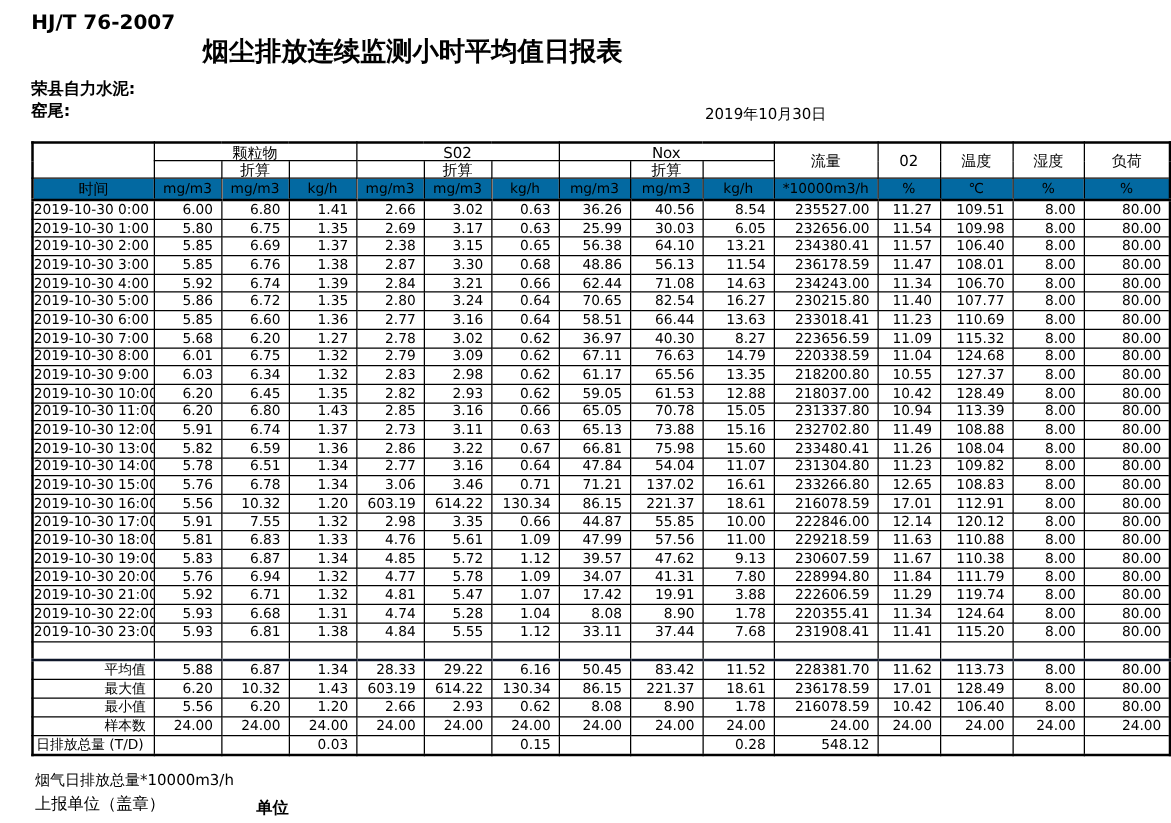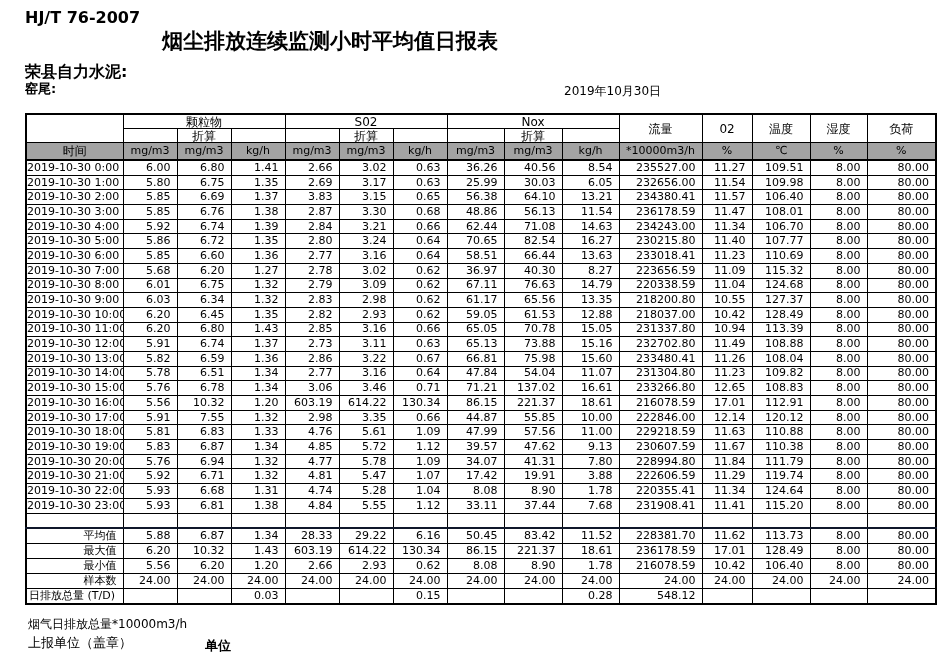--- a/index.html
+++ b/index.html
@@ -3,35 +3,35 @@
 <meta charset="utf-8">
 <style>
   html,body{margin:0;padding:0;}
   body{
     width:937px;height:658px;position:relative;background:#ffffff;color:#000;
     font-family:"DejaVu Sans", sans-serif;overflow:hidden;
   }
   .abs{position:absolute;white-space:nowrap;}
   .standard{left:25px;top:8px;font-size:16px;font-weight:bold;}
   .title{left:0;top:27px;width:660px;text-align:center;font-size:21px;font-weight:bold;}
-  .company{left:25px;top:62px;font-size:16px;font-weight:bold;}
+  .company{left:25px;top:62px;font-size:13px;font-weight:bold;}
   .kiln{left:25px;top:80px;font-size:13px;font-weight:bold;}
   .date{left:564px;top:83px;font-size:12px;}
   table.report{
     position:absolute;left:25px;top:113px;width:910px;
     border-collapse:collapse;table-layout:fixed;
     border:2px solid #000;
   }
   td{
     border:1px solid #000;font-size:11px;line-height:12px;
     padding:0 6px 0 0;text-align:right;white-space:nowrap;overflow:hidden;
   }
   thead tr.group-row td, thead tr.conv-row td{height:13px;text-align:center;padding:0;font-size:12px;}
   thead tr.unit-row td{
-    background:#a3a3a3;height:16px;text-align:center;padding:0;
+    background:#0369a1;height:16px;text-align:center;padding:0;
     border-bottom:2px solid #000;font-size:11px;
   }
   thead tr.unit-row td:first-child{font-size:12px;}
   #data-body td{height:13.7px;}
   #empty-body td{height:13px;}
   #summary-body td{height:14px;}
   #summary-body tr:first-of-type td{border-top:2px solid #0f172a;}
   #summary-body tr:last-of-type td:first-child{text-align:left;padding:0 0 0 2px;overflow:visible;}
   td.time{padding-right:4px;}
   .f1{left:28px;top:616px;font-size:12px;}
@@ -141,21 +141,21 @@
     <td>109.98</td>
     <td>8.00</td>
     <td>80.00</td>
   </tr>
 
   <tr>
     <td class="time">2019-10-30 2:00</td>
     <td>5.85</td>
     <td>6.69</td>
     <td>1.37</td>
-    <td>3.83</td>
+    <td>2.38</td>
     <td>3.15</td>
     <td>0.65</td>
     <td>56.38</td>
     <td>64.10</td>
     <td>13.21</td>
     <td>234380.41</td>
     <td>11.57</td>
     <td>106.40</td>
     <td>8.00</td>
     <td>80.00</td>

